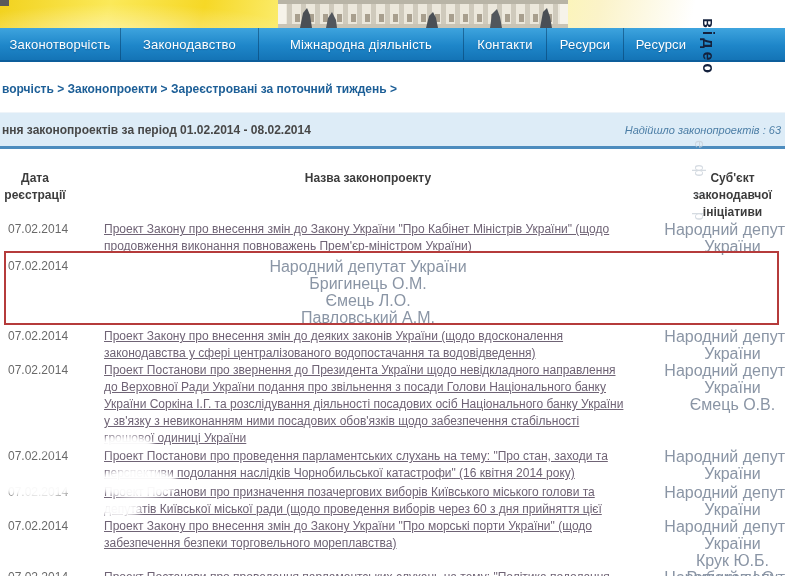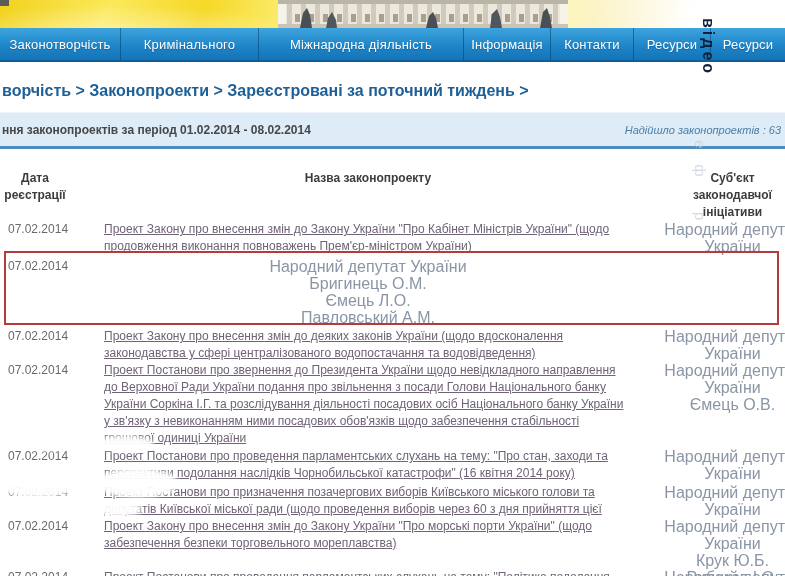--- a/index.html
+++ b/index.html
@@ -27,21 +27,21 @@
     display:flex;align-items:center;justify-content:center;
     color:#ffffff;font-size:13px;letter-spacing:.2px;cursor:pointer;
     border-left:1px solid rgba(8,62,106,.55);box-sizing:border-box;
     text-shadow:0 1px 1px rgba(0,40,80,.35);white-space:nowrap;overflow:hidden;
   }
   .nav-item:first-child{border-left:none;}
   .w1{width:120px}.w2{width:138px}.w3{width:205px}.w4{width:87px}.w5{width:83px}.w6{width:77px}.w7{width:75px}
   
   .breadcrumb{
     position:absolute;left:2px;top:82px;width:640px;
-    font-size:16px;font-weight:bold;color:#1d5f97;white-space:nowrap;cursor:pointer;
+    font-size:12px;font-weight:bold;color:#1d5f97;white-space:nowrap;cursor:pointer;
   }
   
   .titlebar{
     position:absolute;left:0;top:112px;width:785px;height:37px;box-sizing:border-box;
     background:#ddecf7;border-top:1px solid #eef4f9;border-bottom:3px solid #4d8cbe;
     display:flex;align-items:center;justify-content:space-between;
   }
   .titlebar .title{font-size:12px;font-weight:bold;color:#474747;padding-left:2px;white-space:nowrap;}
   .titlebar .info{font-size:11px;font-style:italic;color:#4c7ea6;padding-right:4px;white-space:nowrap;}
   
@@ -106,23 +106,22 @@
         <path fill="#4a4f55" d="M148 28l3-12 4-4 3 6 2 10z"></path>
         <path fill="#51565c" d="M212 28l2-14 5-5 3 8 2 11z"></path>
         <path fill="#4a4f55" d="M262 28l3-16 4-4 3 9 2 11z"></path>
       </svg>
     </div>
   </div>
   <div class="corner-artifact"></div>
 
   <div class="nav">
     <div class="nav-item w1">Законотворчість</div>
-    <div class="nav-item w2">Кримінального</div>
+    <div class="nav-item w2">Законодавство</div>
     <div class="nav-item w3">Міжнародна діяльність</div>
-    <div class="nav-item w4">Інформація</div>
     <div class="nav-item w5">Контакти</div>
     <div class="nav-item w6">Ресурси</div>
     <div class="nav-item w7">Ресурси</div>
   </div>
 
   <div class="breadcrumb">ворчість &gt; Законопроекти &gt; Зареєстровані за поточний тиждень &gt;</div>
 
   <div class="titlebar">
     <div class="title">ння законопроектів за період 01.02.2014 - 08.02.2014</div>
     <div class="info">Надійшло законопроектів : 63</div>

